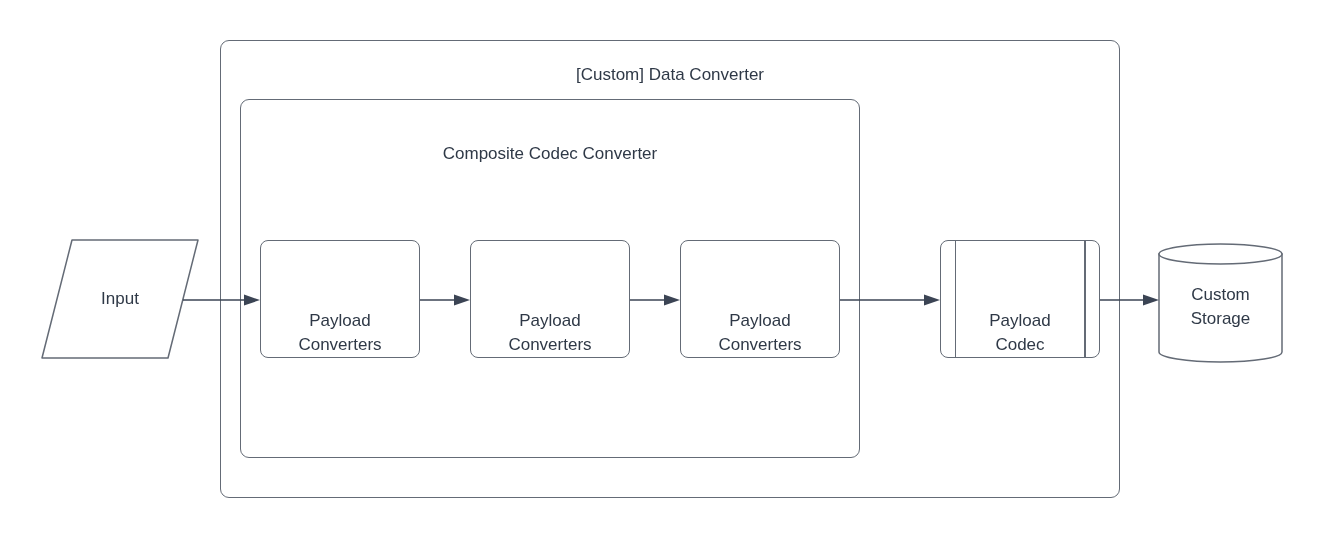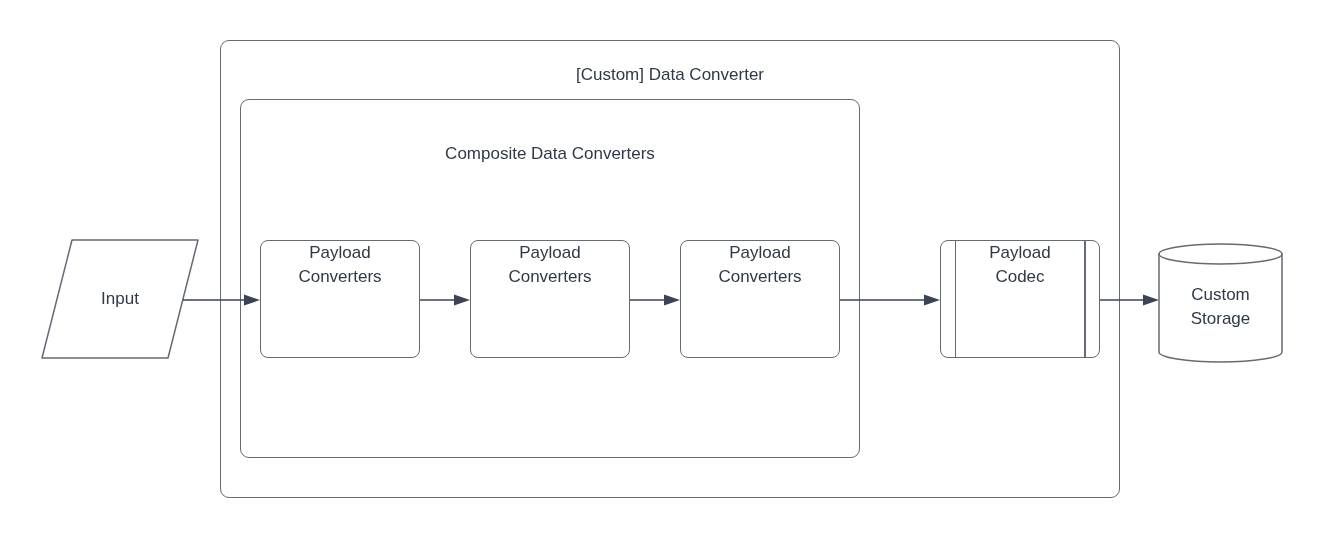--- a/index.html
+++ b/index.html
@@ -32,21 +32,21 @@
     line-height:22px;
     color:var(--text);
   }
   .node-rect{
     position:absolute;
     border:1.5px solid var(--box-border);
     border-radius:8px;
     background:var(--background);
     box-sizing:border-box;
     display:flex;
-    align-items:flex-start;
+    align-items:flex-end;
     justify-content:center;
   }
   .node-label{
     text-align:center;
     font-size:17px;
     line-height:24px;
     color:var(--text);
     white-space:pre-line;
   }
   .float-label{
@@ -87,21 +87,21 @@
 </head>
 <body>
 
 <div class="canvas">
 
   <div class="group-box" style="left:220px;top:40px;width:900px;height:458px;">
     <div class="group-label" style="top:23px;">[Custom] Data Converter</div>
   </div>
 
   <div class="group-box" style="left:240px;top:99px;width:620px;height:359px;">
-    <div class="group-label" style="top:43px;">Composite Data Converters</div>
+    <div class="group-label" style="top:43px;">Composite Codec Converter</div>
   </div>
 
   <div class="node-rect" style="left:260px;top:240px;width:160px;height:118px;">
     <div class="node-label">Payload
 Converters</div>
   </div>
 
   <div class="node-rect" style="left:470px;top:240px;width:160px;height:118px;">
     <div class="node-label">Payload
 Converters</div>

